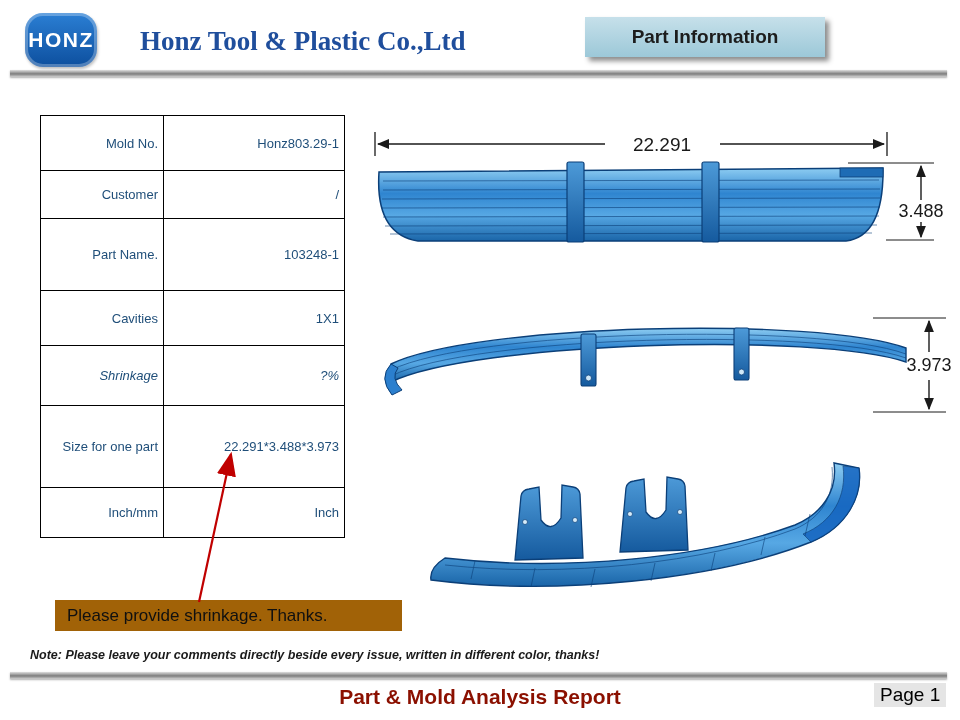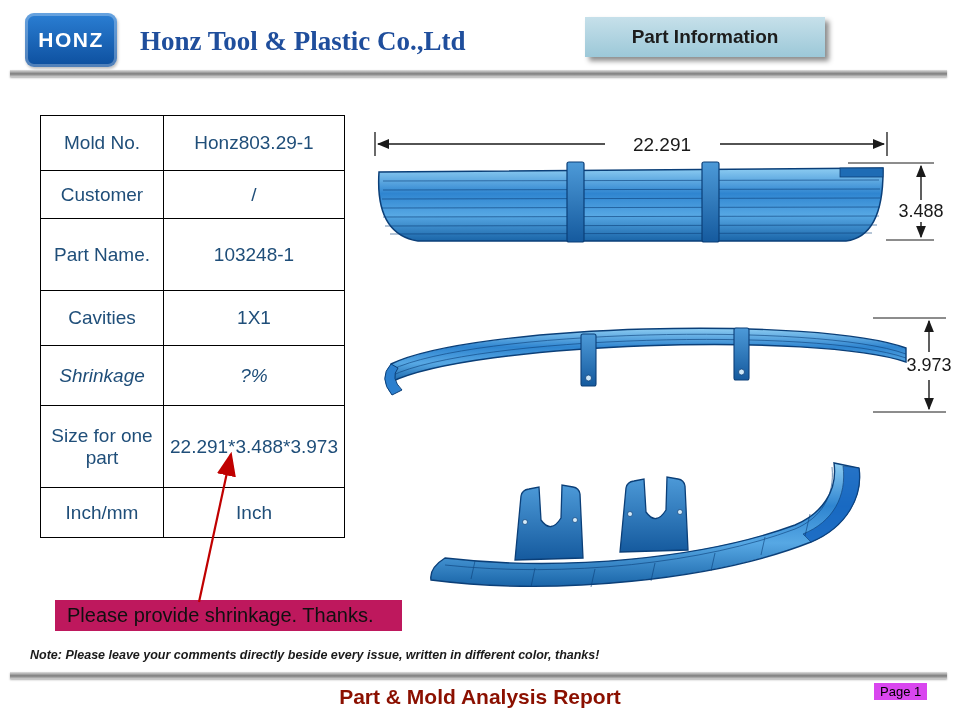--- a/index.html
+++ b/index.html
@@ -1,57 +1,57 @@
 <!DOCTYPE html>
 <html><head>
 <meta charset="utf-8">
 <style>
   html,body{margin:0;padding:0;background:#fff;}
   .page{position:relative;width:960px;height:720px;background:#ffffff;overflow:hidden;
         font-family:"Liberation Sans",sans-serif;}
 
   
-  .logo{position:absolute;left:25px;top:13px;width:92px;height:54px;border-radius:9px;
+  .logo{position:absolute;left:25px;top:13px;width:72px;height:54px;border-radius:18px;
         background:linear-gradient(180deg,#2b7fd4,#0d4f9e);
         box-shadow:inset 0 0 0 3px rgba(255,255,255,.28), 1px 2px 3px rgba(0,0,0,.25);
         display:flex;align-items:center;justify-content:center;}
   .logo span{color:#fff;font-weight:bold;font-size:21px;letter-spacing:1.5px;}
   .company{position:absolute;left:140px;top:26px;font-family:"Liberation Serif",serif;
            font-weight:bold;font-size:27px;color:#1f4e9c;white-space:nowrap;}
   .tag{position:absolute;left:585px;top:17px;width:240px;height:40px;
        background:linear-gradient(180deg,#c6e0ea,#9cc8d8);
        box-shadow:4px 4px 5px rgba(0,0,0,.45);
        display:flex;align-items:center;justify-content:center;
        font-size:19px;font-weight:bold;color:#1c1c1c;}
 
   .bar{position:absolute;left:10px;width:937px;height:7px;
        background:linear-gradient(180deg,#dedede,#7d7d7d 55%,#cfcfcf);
        box-shadow:0 1px 2px rgba(0,0,0,.3);}
   .bar.top{top:70px;} .bar.bottom{top:672px;}
 
   
   table.spec{position:absolute;left:40px;top:115px;border-collapse:collapse;table-layout:fixed;}
-  table.spec td{border:1.6px solid #000;color:#1f4e79;text-align:center;
-                font-size:19px;padding:0 5px;vertical-align:middle;}
+  table.spec td{border:1.6px solid #000;color:#1f4e79;text-align:right;
+                font-size:13px;padding:0 5px;vertical-align:middle;}
   td.lbl{width:112px;} td.val{width:170px;}
   tr.r0{height:55px;} tr.r1{height:48px;padding-left:17px;} tr.r2{height:72px;} tr.r3{height:55px;}
   tr.r4{height:65px;} tr.r5{height:60px;font-style:italic;} tr.r6{height:82px;} tr.r7{height:50px;}
 
-  .note-box{position:absolute;left:55px;top:600px;width:335px;height:31px;background:#be185d;
-            display:flex;align-items:center;padding-left:12px;font-size:20px;color:#101010;}
+  .note-box{position:absolute;left:55px;top:600px;width:335px;height:31px;background:#a16207;
+            display:flex;align-items:center;padding-left:12px;font-size:17px;color:#101010;}
 
   .svg-abs{position:absolute;}
 
   
   .footer-note{position:absolute;left:30px;top:648px;font-size:12.5px;font-style:italic;
                font-weight:bold;color:#1a1a1a;white-space:nowrap;}
   .report-title{position:absolute;left:0;top:685px;width:100%;text-align:center;
                 font-size:21px;font-weight:bold;color:#8b1000;}
-  .page-num{position:absolute;left:874px;top:683px;font-size:13px;color:#000;
-            background:#d946ef;padding:1px 6px;}
+  .page-num{position:absolute;left:874px;top:683px;font-size:19px;color:#000;
+            background:#e5e5e5;padding:1px 6px;}
 
   svg text{font-family:"Liberation Sans",sans-serif;}
 </style>
 </head>
 <body>
 
 <div class="page">
 
   <svg width="0" height="0" style="position:absolute" aria-hidden="true">
     <defs>

